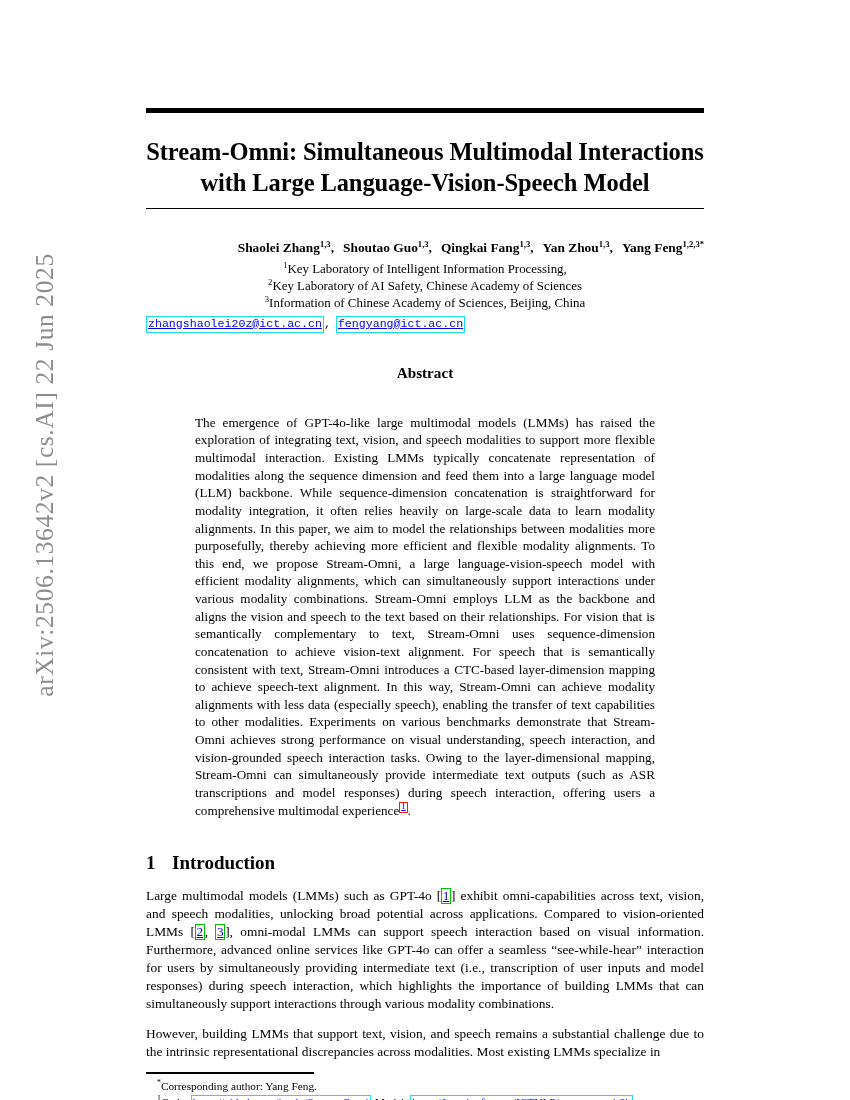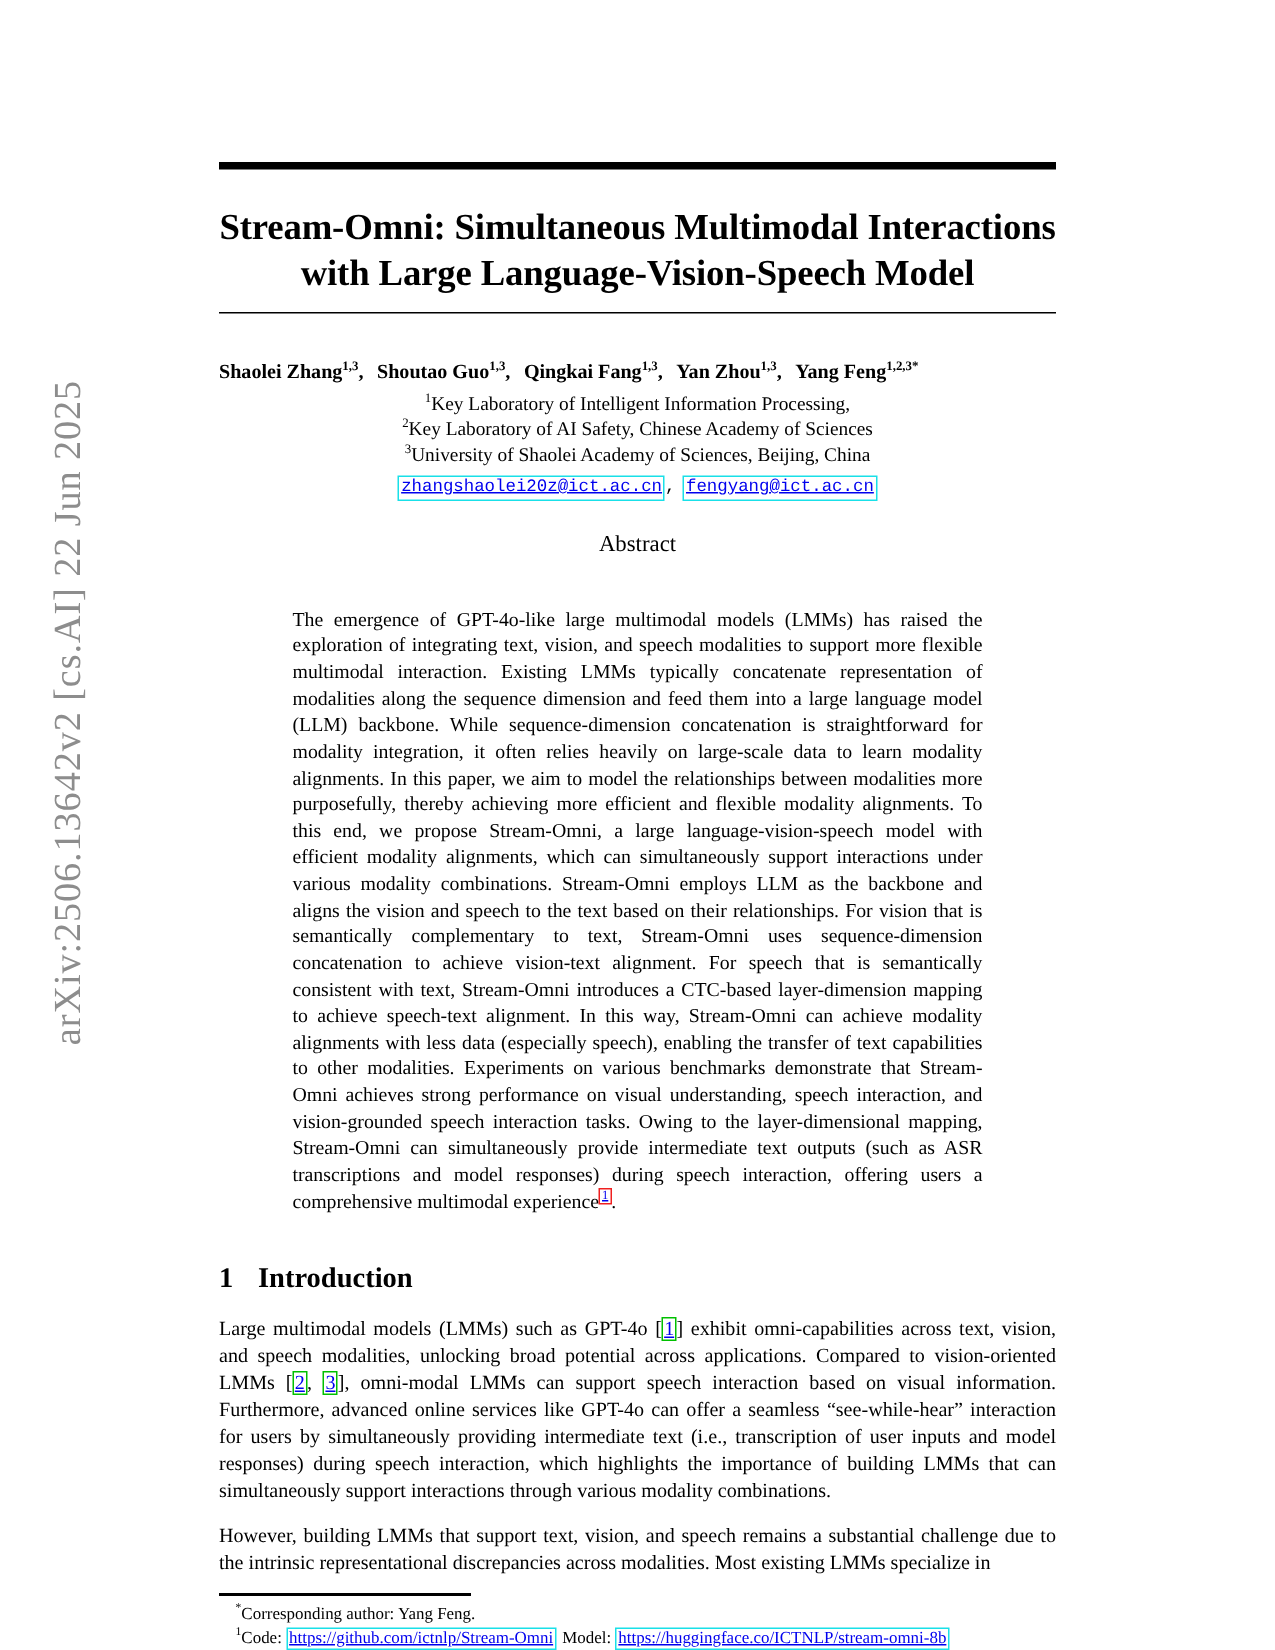--- a/index.html
+++ b/index.html
@@ -68,21 +68,21 @@
     font-size: 24.5px;
     font-weight: bold;
     line-height: 1.28;
     letter-spacing: -0.1px;
   }
   .title .ln { display: block; }
 
   
   .authors {
     margin-top: 31px;
-    text-align: left;
+    text-align: right;
     font-size: 13.4px;
     font-weight: bold;
     line-height: 1.2;
   }
   .authors .sep { display: inline-block; width: 9px; }
   sup.af {
     font-size: 8.6px;
     font-weight: bold;
     vertical-align: super;
     line-height: 0;
@@ -96,42 +96,42 @@
   }
   .affils .ln { display: block; white-space: nowrap; }
   .affils sup {
     font-size: 8.6px;
     vertical-align: super;
     line-height: 0;
   }
 
   .emails {
     margin-top: 4px;
-    text-align: center;
+    text-align: left;
     font-size: 12.6px;
     line-height: 1.2;
     white-space: nowrap;
   }
   .maillink {
     font-family: "Liberation Mono", "DejaVu Sans Mono", monospace;
     font-size: 11.6px;
     border: 1.2px solid #19e0e8;
     padding: 0px 1px 1px 1px;
     display: inline-block;
     line-height: 1.22;
   }
   .emails .comma { font-family: "Liberation Mono", "DejaVu Sans Mono", monospace; font-size: 11.6px; }
   .emails .gap { display: inline-block; width: 5px; }
 
   
   .abs-head {
-    margin-top: 20px;
+    margin-top: 31px;
     text-align: center;
     font-size: 15.2px;
-    font-weight: normal;
+    font-weight: bold;
   }
   .abstract {
     margin: 32px auto 0 auto;
     width: 460px;
     font-size: 13.2px;
     line-height: 1.335;
     text-align: justify;
     text-justify: inter-word;
     hyphens: manual;
     font-family: Liberation Serif, serif;
@@ -215,21 +215,21 @@
       <span class="ln">with Large Language-Vision-Speech Model</span>
     </div>
 
     <div class="rule-thin"></div>
 
     <div class="authors"><span><span>Shaolei Zhang</span><sup class="af">1,3</sup><span>,</span></span><span class="sep"></span><span><span>Shoutao Guo</span><sup class="af">1,3</sup><span>,</span></span><span class="sep"></span><span><span>Qingkai Fang</span><sup class="af">1,3</sup><span>,</span></span><span class="sep"></span><span><span>Yan Zhou</span><sup class="af">1,3</sup><span>,</span></span><span class="sep"></span><span><span>Yang Feng</span><sup class="af">1,2,3*</sup></span></div>
 
     <div class="affils">
       <span class="ln"><sup>1</sup><span>Key Laboratory of Intelligent Information Processing,</span></span>
       <span class="ln"><sup>2</sup><span>Key Laboratory of AI Safety, Chinese Academy of Sciences</span></span>
-      <span class="ln"><sup>3</sup><span>University of Shaolei Academy of Sciences, Beijing, China</span></span>
+      <span class="ln"><sup>3</sup><span>Information of Chinese Academy of Sciences, Beijing, China</span></span>
     </div>
 
     <div class="emails"><a class="maillink" href="#">zhangshaolei20z@ict.ac.cn</a><span class="comma">,</span><span class="gap"></span><a class="maillink" href="#">fengyang@ict.ac.cn</a></div>
 
     <div class="abs-head">Abstract</div>
     <div class="abstract"><span>The emergence of GPT-4o-like large multimodal models (LMMs) has raised the exploration of integrating text, vision, and speech modalities to support more flexible multimodal interaction. Existing LMMs typically concatenate representation of modalities along the sequence dimension and feed them into a large language model (LLM) backbone. While sequence-dimension concatenation is straightforward for modality integration, it often relies heavily on large-scale data to learn modality alignments. In this paper, we aim to model the relationships between modalities more purposefully, thereby achieving more efficient and flexible modality alignments. To this end, we propose Stream-Omni, a large language-vision-speech model with efficient modality alignments, which can simultaneously support interactions under various modality combinations. Stream-Omni employs LLM as the backbone and aligns the vision and speech to the text based on their relationships. For vision that is semantically complementary to text, Stream-Omni uses sequence-dimension concatenation to achieve vision-text alignment. For speech that is semantically consistent with text, Stream-Omni introduces a CTC-based layer-dimension mapping to achieve speech-text alignment. In this way, Stream-Omni can achieve modality alignments with less data (especially speech), enabling the transfer of text capabilities to other modalities. Experiments on various benchmarks demonstrate that Stream-Omni achieves strong performance on visual understanding, speech interaction, and vision-grounded speech interaction tasks. Owing to the layer-dimensional mapping, Stream-Omni can simultaneously provide intermediate text outputs (such as ASR transcriptions and model responses) during speech interaction, offering users a comprehensive multimodal experience</span><a class="fnmark" href="#">1</a><span>.</span></div>
 
     <div class="sec-head"><span class="num">1</span><span>Introduction</span></div>
 
     <div class="body-p"><span>Large multimodal models (LMMs) such as GPT-4o </span>[<a class="cite" href="#">1</a>]<span> exhibit omni-capabilities across text, vision, and speech modalities, unlocking broad potential across applications. Compared to vision-oriented LMMs </span>[<a class="cite" href="#">2</a>, <a class="cite" href="#">3</a>]<span>, omni-modal LMMs can support speech interaction based on visual information. Furthermore, advanced online services like GPT-4o can offer a seamless “see-while-hear” interaction for users by simultaneously providing intermediate text (i.e., transcription of user inputs and model responses) during speech interaction, which highlights the importance of building LMMs that can simultaneously support interactions through various modality combinations.</span></div>

